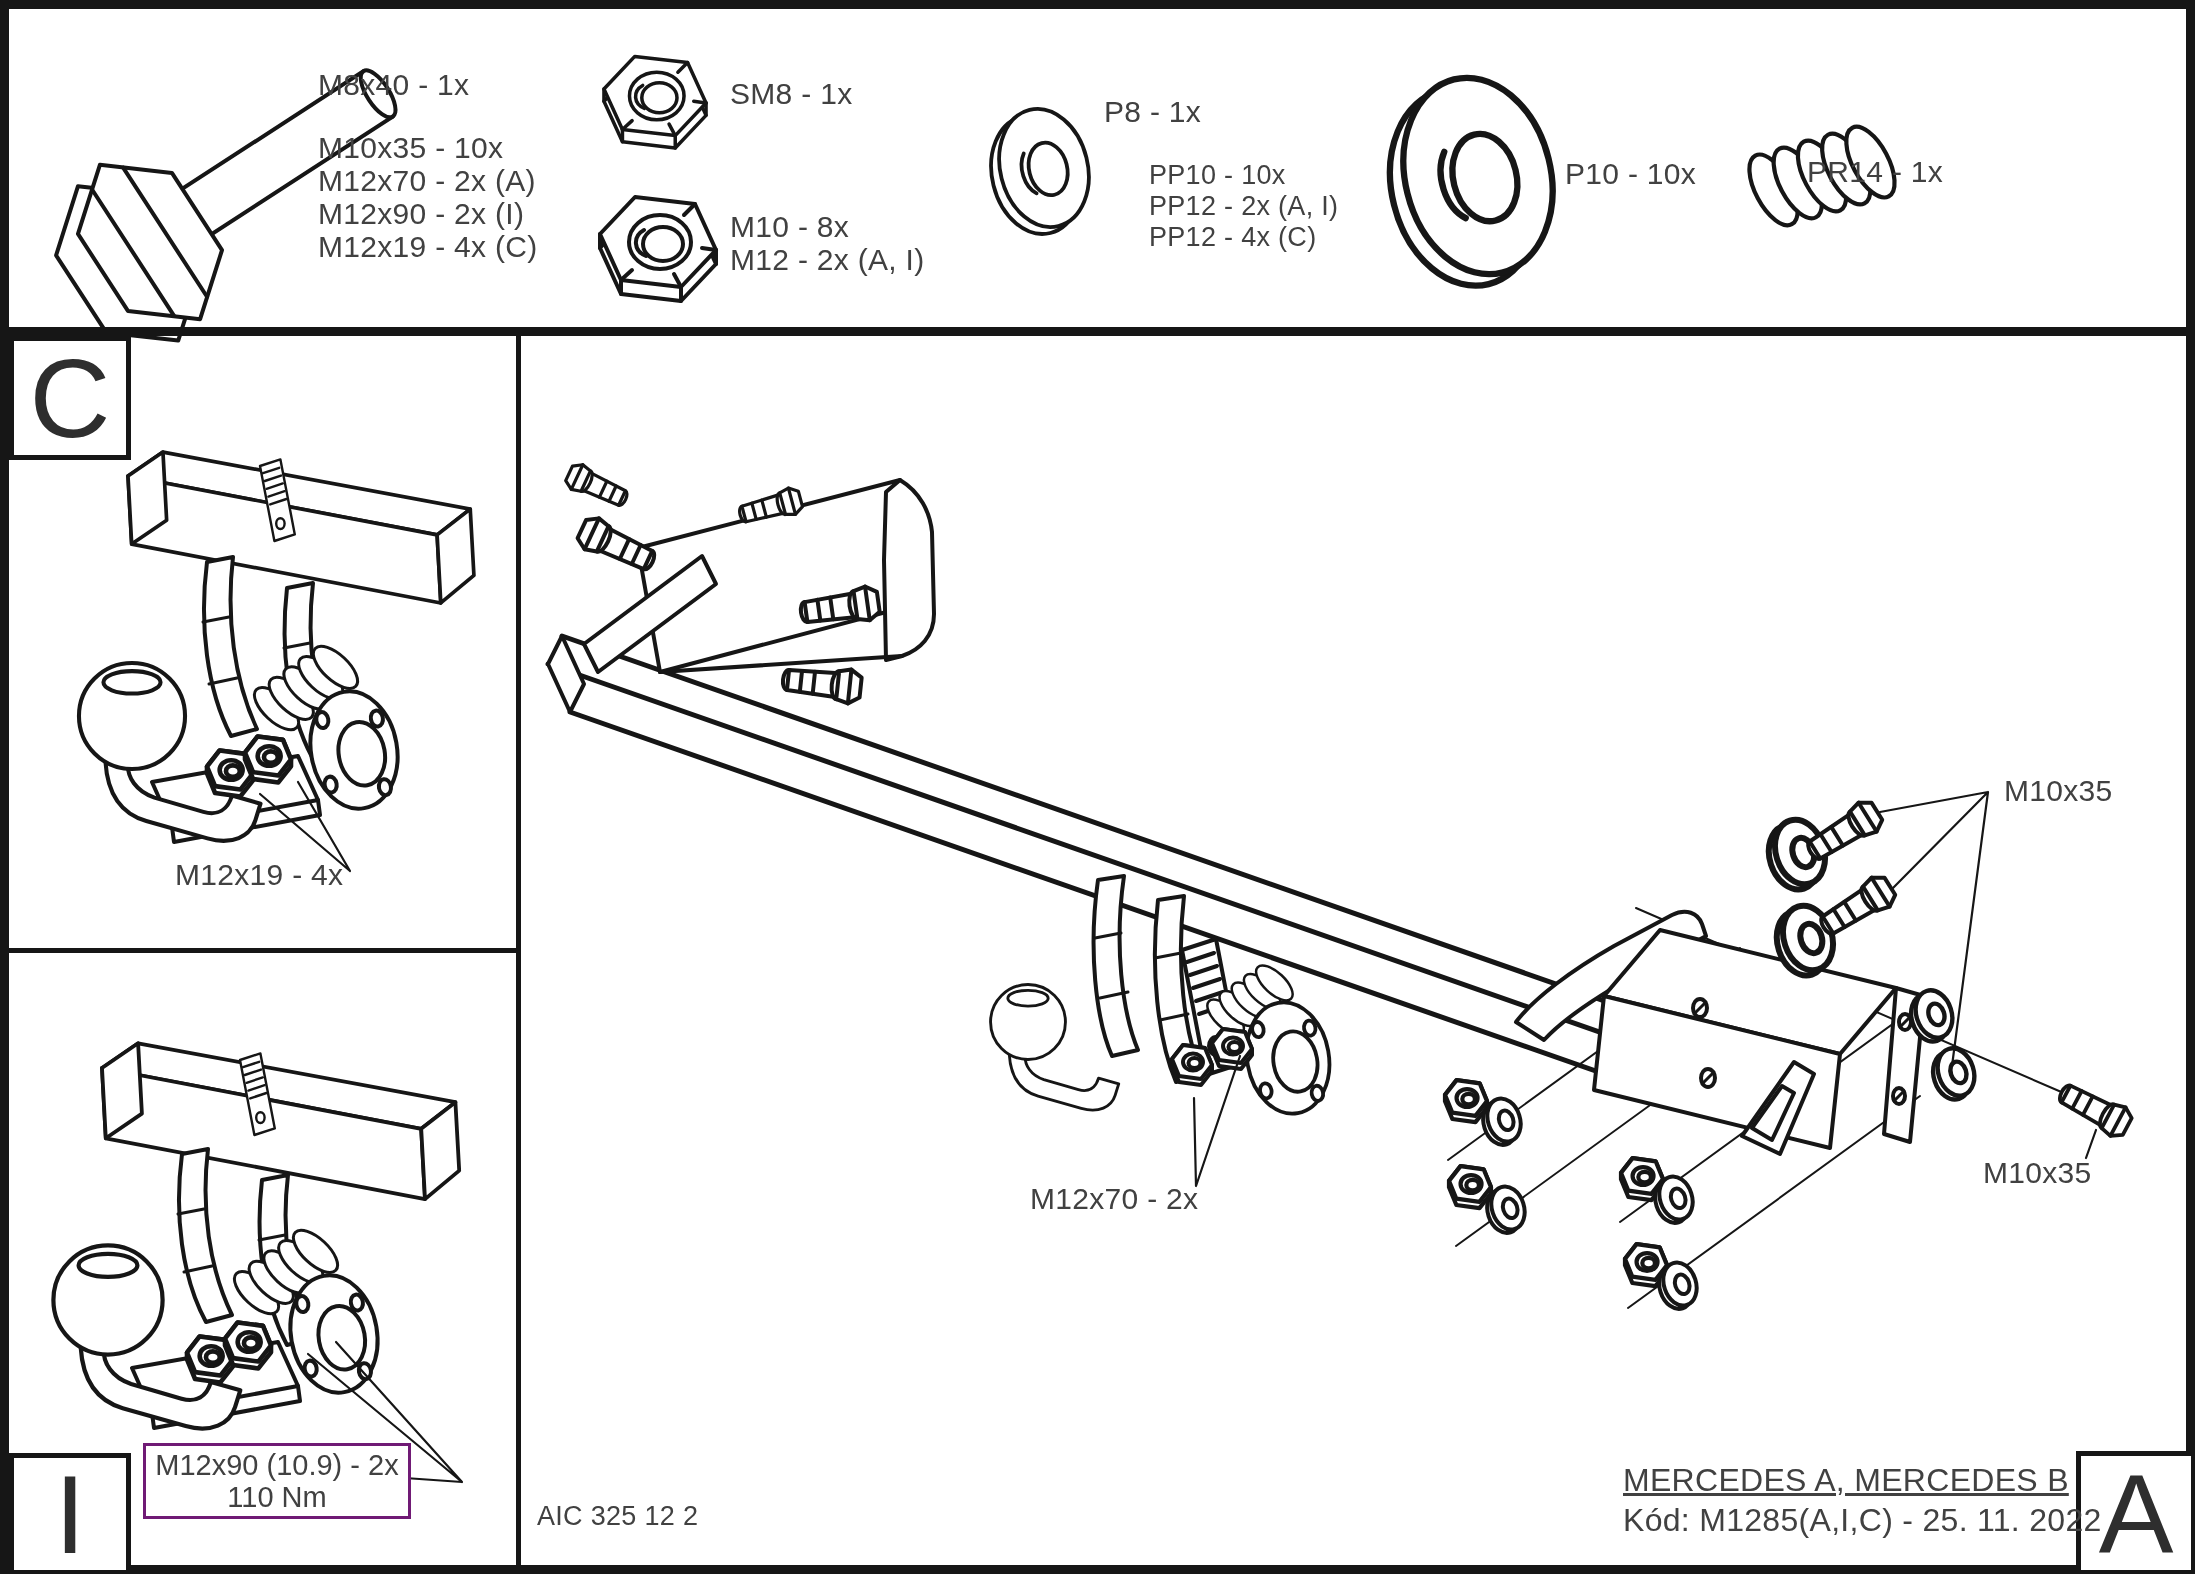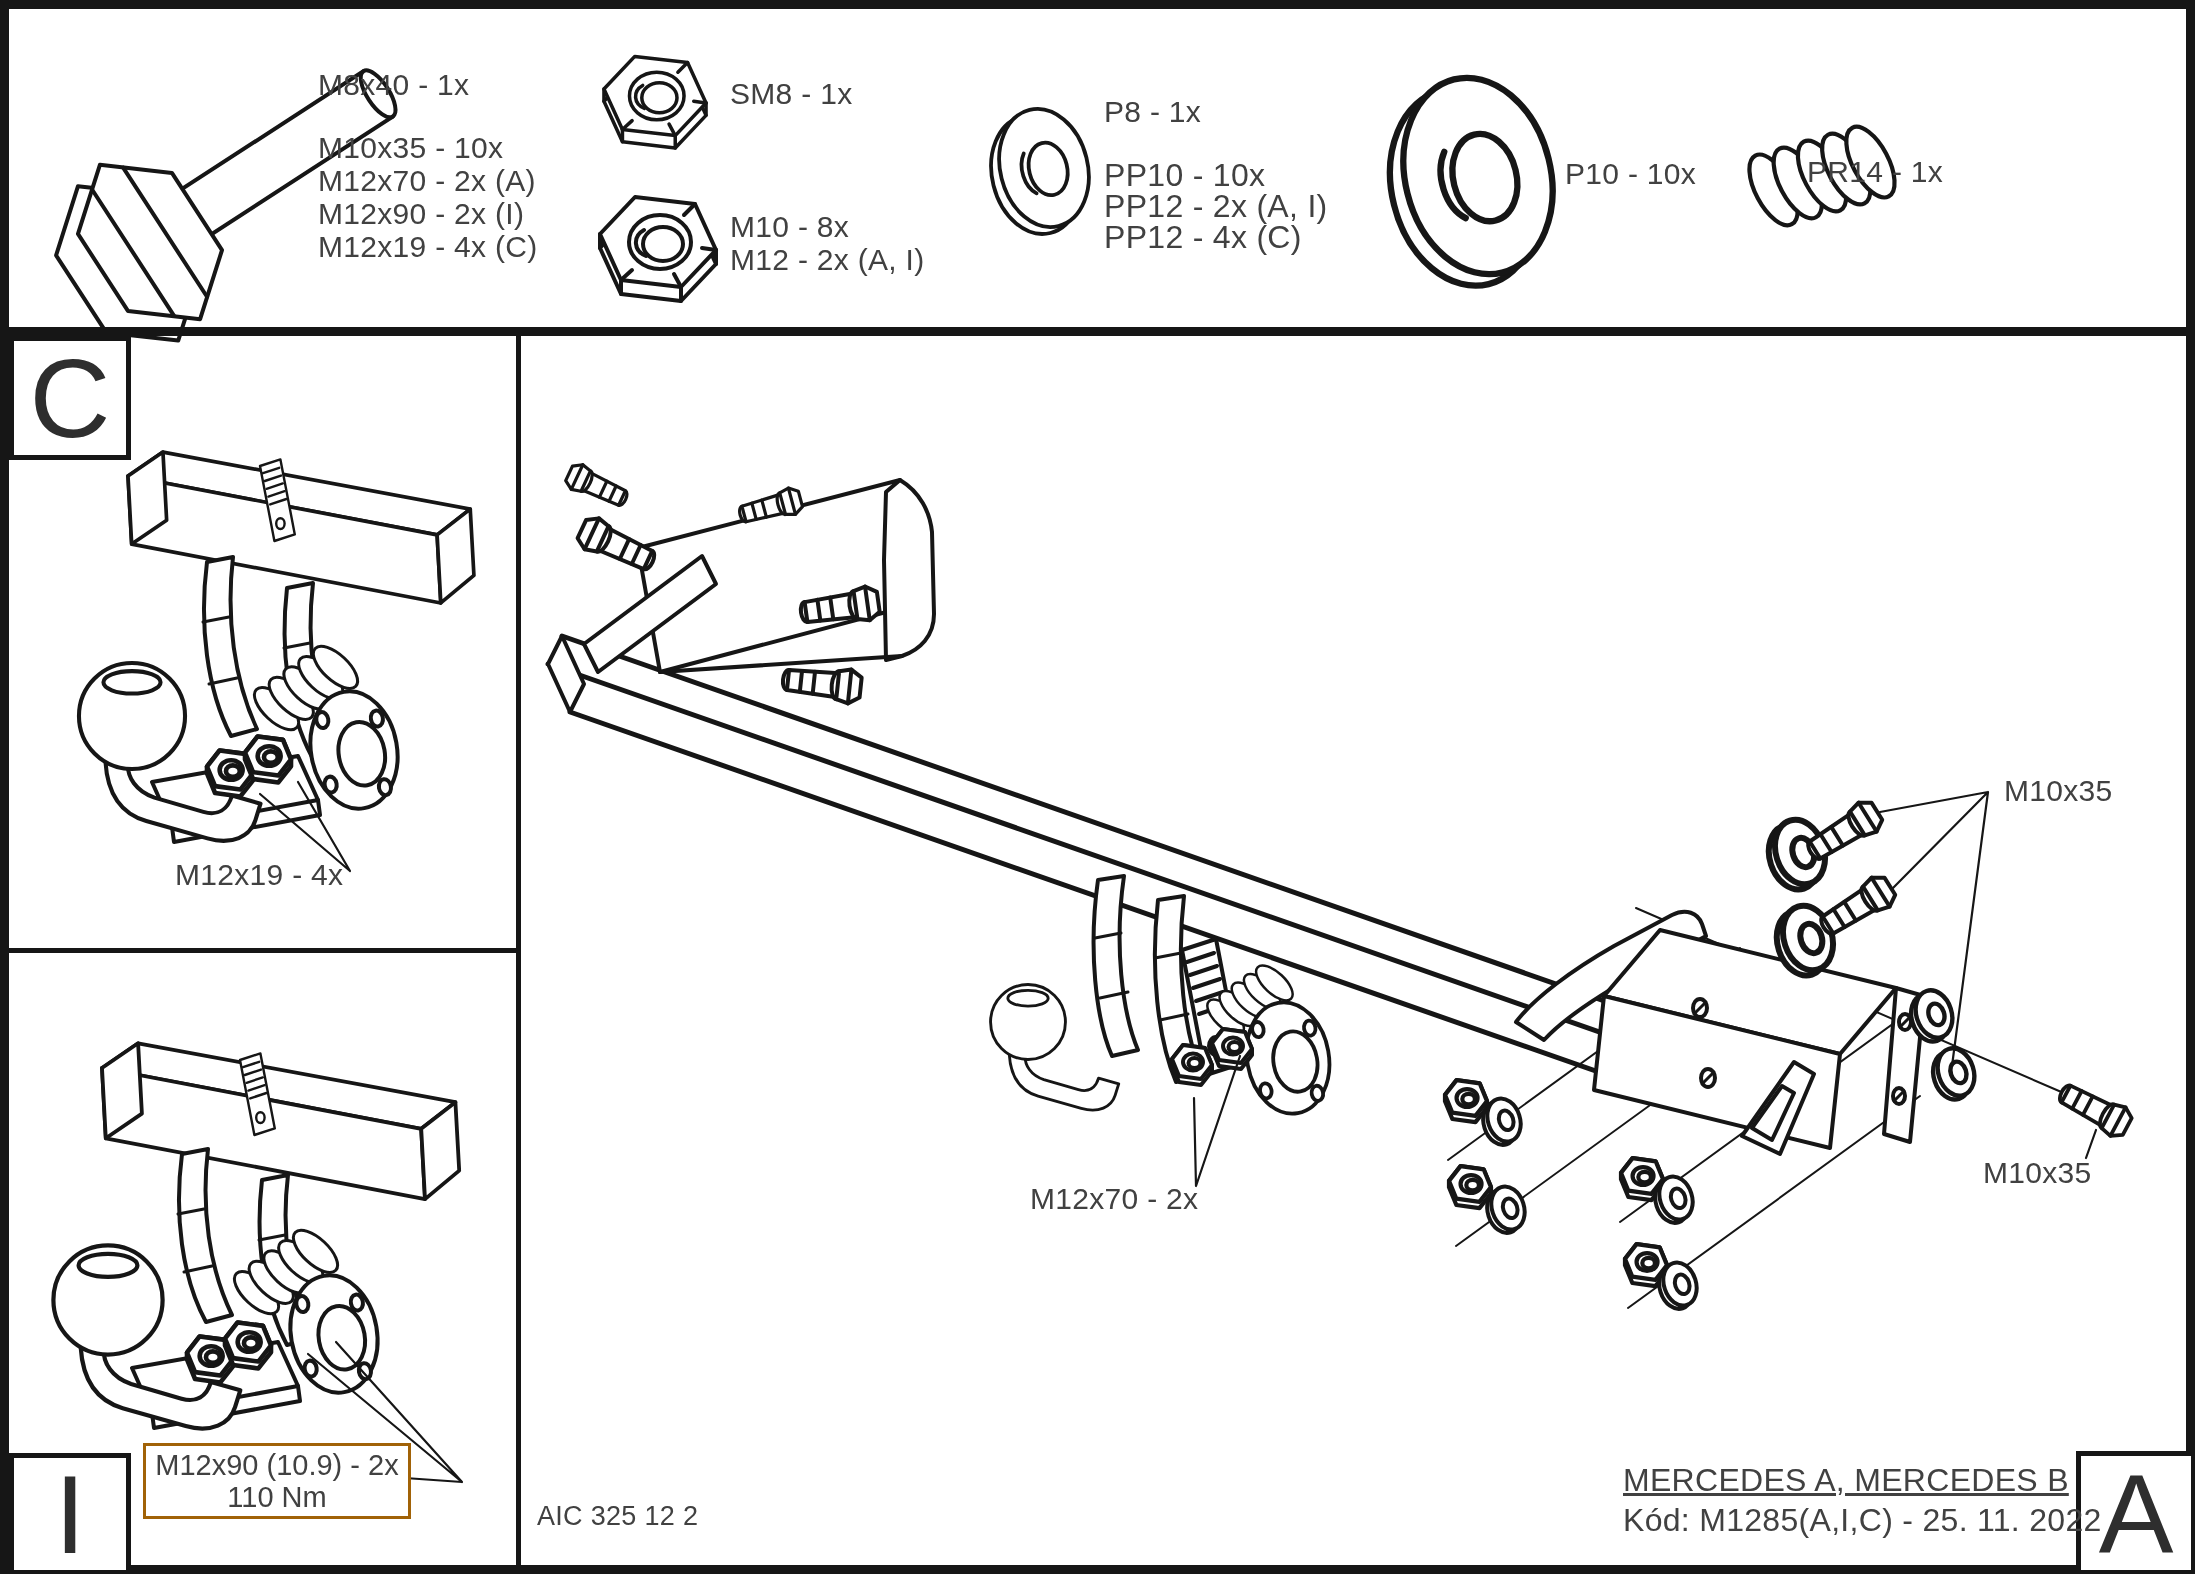--- a/index.html
+++ b/index.html
@@ -20,22 +20,22 @@
   .div-vert{position:absolute;left:516px;top:332px;height:1233px;width:5px;background:#161616;}
   .div-ci{position:absolute;left:9px;top:948px;width:509px;height:5px;background:#161616;}
   
   .lbox{position:absolute;border:5px solid #161616;background:#ffffff;display:flex;align-items:center;justify-content:center;
         font-size:112px;color:#2e2e2e;}
   .box-c{left:9px;top:336px;width:112px;height:114px;}
   .box-i{left:9px;top:1453px;width:112px;height:112px;}
   .box-a{left:2076px;top:1451px;width:110px;height:114px;}
   
   .lab{position:absolute;font-size:30px;line-height:33px;white-space:nowrap;color:#414141;letter-spacing:0.3px;}
-  .small{font-size:32px;line-height:31px;}
-  .tbox{position:absolute;left:143px;top:1443px;width:262px;height:70px;border:3px solid #a16207;background:#ffffff;
+  .small{font-size:27px;line-height:31px;margin-left:45px;}
+  .tbox{position:absolute;left:143px;top:1443px;width:262px;height:70px;border:3px solid #701a75;background:#ffffff;
         display:flex;flex-direction:column;align-items:center;justify-content:center;font-size:29px;line-height:32px;color:#414141;}
   .tblock{font-size:32px;line-height:40px;}
 </style>
 </head>
 <body>
 
 <div class="page">
 
   <svg class="art" width="2195" height="1574" viewBox="0 0 2195 1574">
     <defs>

